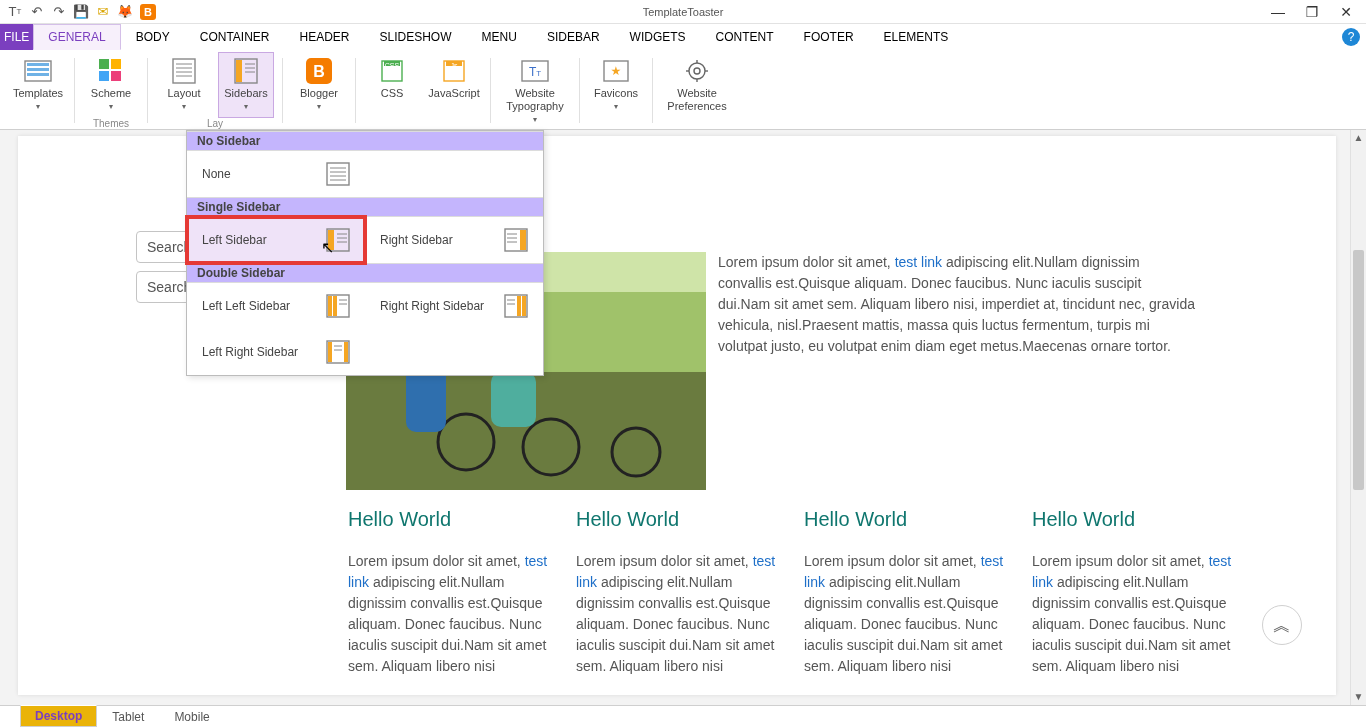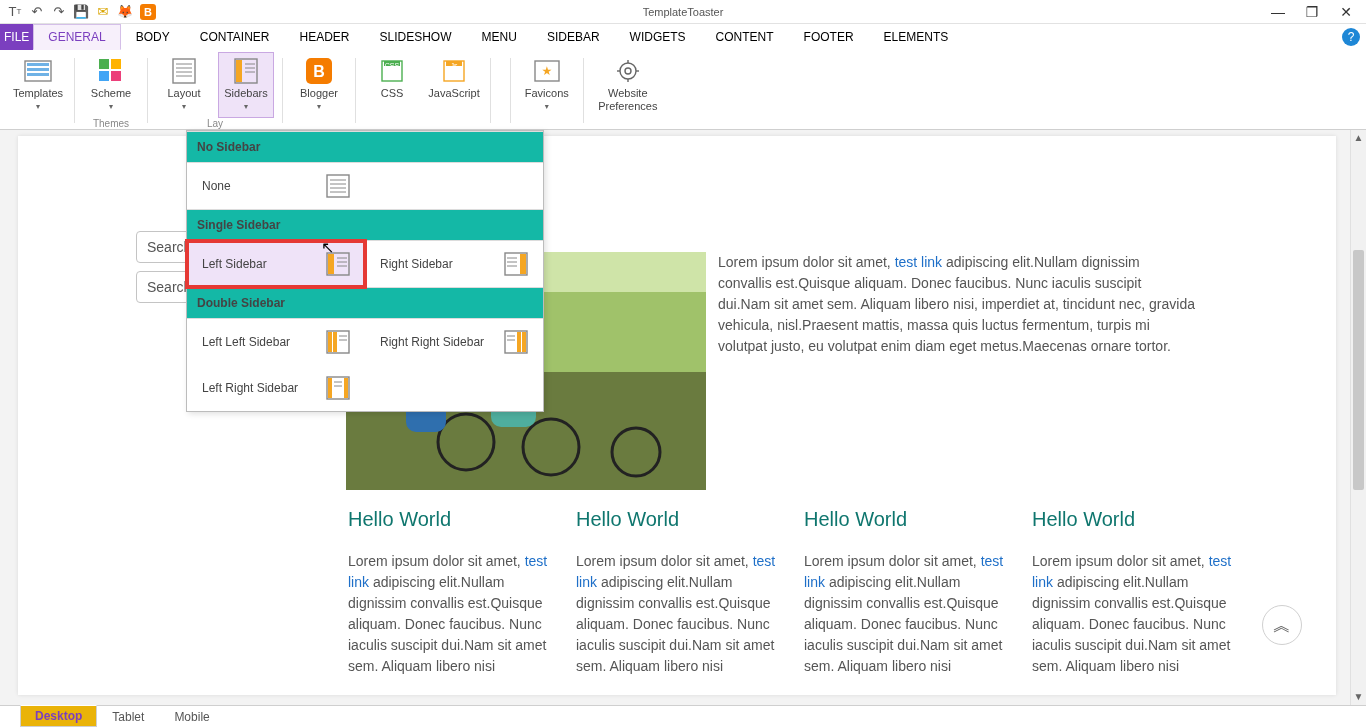--- a/index.html
+++ b/index.html
@@ -27,21 +27,21 @@
 .group-label { font-size: 10px; color: #888; text-align: right; padding-bottom: 2px; }
 .group-sep { width: 1px; background: #e0e0e0; margin: 6px 2px; }
 .ribbon-btn { display: flex; flex-direction: column; align-items: center; justify-content: flex-start; width: 56px; padding: 4px 2px; font-size: 11px; color: #444; text-align: center; line-height: 13px; border: 1px solid transparent; }
 .ribbon-btn.wide { width: 72px; }
 .ribbon-btn.selected { background: #efe3f8; border: 1px solid #c9a8e2; }
 .ribbon-icon { width: 28px; height: 28px; margin-bottom: 2px; display: flex; align-items: center; justify-content: center; }
 .dd-caret::after { content: "▾"; font-size: 8px; color: #666; display: block; }
 
 
 .dropdown-panel { position: absolute; left: 186px; top: 130px; width: 358px; background: #fff; border: 1px solid #bcbcbc; box-shadow: 2px 2px 6px rgba(0,0,0,.12); z-index: 50; }
-.dd-header { background: #14b8a6; border-top: 1px solid #dcdcdc; border-bottom: 1px solid #dcdcdc; font-size: 12px; font-weight: 600; color: #444; padding: 8px 10px; }
+.dd-header { background: #c4b5fd; border-top: 1px solid #dcdcdc; border-bottom: 1px solid #dcdcdc; font-size: 12px; font-weight: 600; color: #444; padding: 2px 10px; }
 .dd-row { display: flex; }
 .dd-cell { flex: 1; display: flex; align-items: center; justify-content: space-between; padding: 10px 14px; font-size: 12px; color: #444; border: 1px solid transparent; }
 .dd-cell.selected { background: #efe3f8; border: 1px solid #c9a8e2; }
 .dd-cell.highlight-red { outline: 4px solid #e53935; outline-offset: -2px; }
 .dd-icon { width: 24px; height: 24px; display: inline-block; }
 .cursor-ptr { position: absolute; left: 321px; top: 238px; font-size: 16px; color: #000; z-index: 60; pointer-events: none; }
 
 
 .editor { position: absolute; top: 130px; left: 0; right: 0; bottom: 22px; background: #f3f3f3; overflow: hidden; }
 .vscroll { position: absolute; right: 0; top: 130px; bottom: 22px; width: 16px; background: #f1f1f1; border-left: 1px solid #e0e0e0; }
@@ -208,20 +208,31 @@
               <text x="13" y="10" text-anchor="middle" font-size="7" fill="#fff">Js</text>
             </svg>
         </span>
         <span>JavaScript</span>
       </div>
     </div>
     <div class="group-label">&nbsp;</div>
   </div>
   <div class="group-sep"></div>
   <div class="ribbon-group">
+    <div class="group-items">
+      <div class="ribbon-btn wide dd-caret">
+        <span class="ribbon-icon">
+          <svg width="28" height="22">
+              <rect class="sv-box" x="1" y="1" width="26" height="20"></rect>
+              <text x="14" y="16" text-anchor="middle" font-size="12" fill="#3b6fc8">T<tspan font-size="8">T</tspan></text>
+            </svg>
+        </span>
+        <span>Website Typography</span>
+      </div>
+    </div>
     <div class="group-label">&nbsp;</div>
   </div>
   <div class="group-sep"></div>
   <div class="ribbon-group">
     <div class="group-items">
       <div class="ribbon-btn dd-caret">
         <span class="ribbon-icon">
           <svg width="26" height="22">
               <rect class="sv-box" x="1" y="1" width="24" height="20"></rect>
               <text x="13" y="15" text-anchor="middle" font-size="12" fill="#f5a623">★</text>

